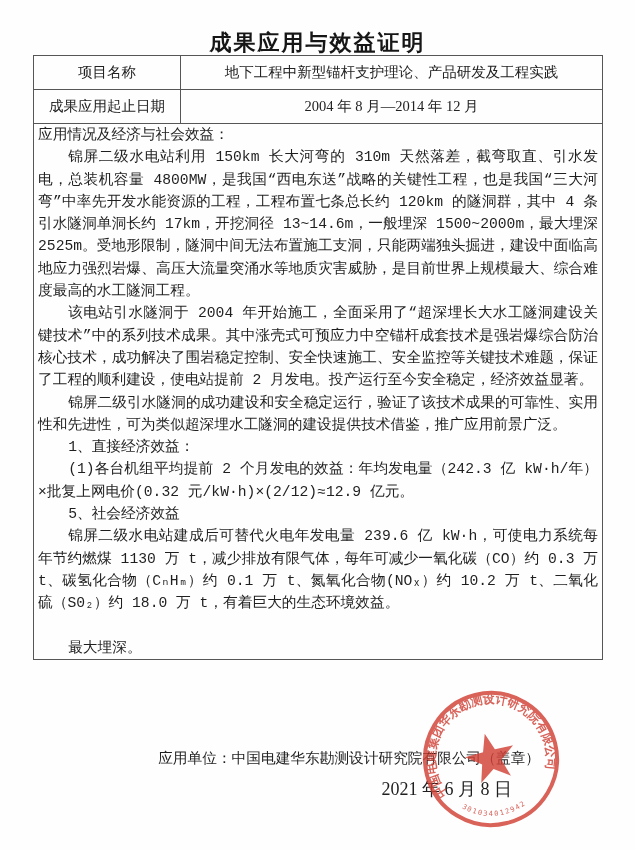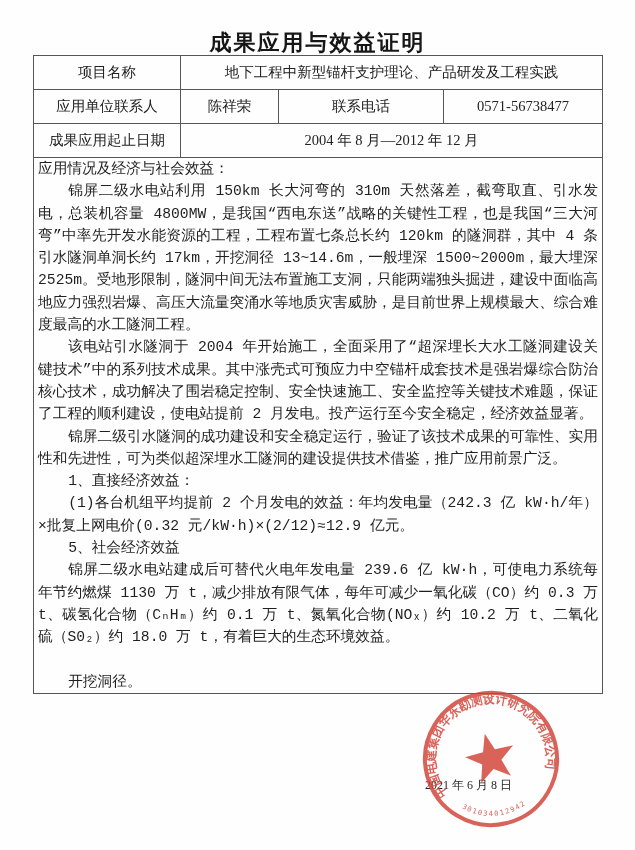--- a/index.html
+++ b/index.html
@@ -43,21 +43,21 @@
     font-family:Liberation Mono, monospace;
   }
   .content p.ind{text-indent:2.05em;}
   .content p.conclude{margin-top:22px;}
   .sig-unit{
     position:absolute;top:749px;right:95px;
     font-size:14.7px;color:#1f1f1f;white-space:nowrap;
   }
   .sig-date{
     position:absolute;top:777px;right:123px;
-    font-size:12px;color:#1f1f1f;white-space:nowrap;
+    font-size:18px;color:#1f1f1f;white-space:nowrap;
   }
   .seal{
     position:absolute;left:411px;top:679px;
     transform:rotate(-14deg);
     opacity:0.82;
     pointer-events:none;
   }
   .seal-ring-text{
     font-family:"Liberation Serif","DejaVu Serif",serif;
     font-size:13.5px;font-weight:bold;
@@ -80,47 +80,42 @@
         <col style="width:98px">
         <col style="width:165px">
         <col style="width:159px">
     </colgroup>
     <tbody>
       <tr>
         <td>项目名称</td>
         <td colspan="3">地下工程中新型锚杆支护理论、产品研发及工程实践</td>
       </tr>
       <tr>
-        <td>应用单位联系人</td>
-        <td>陈祥荣</td>
-        <td>联系电话</td>
-        <td>0571-56738477</td>
-      </tr>
-      <tr>
         <td>成果应用起止日期</td>
-        <td colspan="3">2004 年 8 月—2012 年 12 月</td>
+        <td colspan="3">2004 年 8 月—2014 年 12 月</td>
       </tr>
       <tr>
         <td colspan="4" class="big">
           <div class="content">
             <p>应用情况及经济与社会效益：</p>
             <p class="ind">锦屏二级水电站利用 150km 长大河弯的 310m 天然落差，截弯取直、引水发电，总装机容量 4800MW，是我国“西电东送”战略的关键性工程，也是我国“三大河弯”中率先开发水能资源的工程，工程布置七条总长约 120km 的隧洞群，其中 4 条引水隧洞单洞长约 17km，开挖洞径 13~14.6m，一般埋深 1500~2000m，最大埋深 2525m。受地形限制，隧洞中间无法布置施工支洞，只能两端独头掘进，建设中面临高地应力强烈岩爆、高压大流量突涌水等地质灾害威胁，是目前世界上规模最大、综合难度最高的水工隧洞工程。</p>
             <p class="ind">该电站引水隧洞于 2004 年开始施工，全面采用了“超深埋长大水工隧洞建设关键技术”中的系列技术成果。其中涨壳式可预应力中空锚杆成套技术是强岩爆综合防治核心技术，成功解决了围岩稳定控制、安全快速施工、安全监控等关键技术难题，保证了工程的顺利建设，使电站提前 2 月发电。投产运行至今安全稳定，经济效益显著。</p>
             <p class="ind">锦屏二级引水隧洞的成功建设和安全稳定运行，验证了该技术成果的可靠性、实用性和先进性，可为类似超深埋水工隧洞的建设提供技术借鉴，推广应用前景广泛。</p>
             <p class="ind">1、直接经济效益：</p>
             <p class="ind">(1)各台机组平均提前 2 个月发电的效益：年均发电量（242.3 亿 kW·h/年）×批复上网电价(0.32 元/kW·h)×(2/12)≈12.9 亿元。</p>
             <p class="ind">5、社会经济效益</p>
             <p class="ind">锦屏二级水电站建成后可替代火电年发电量 239.6 亿 kW·h，可使电力系统每年节约燃煤 1130 万 t，减少排放有限气体，每年可减少一氧化碳（CO）约 0.3 万 t、碳氢化合物（CₙHₘ）约 0.1 万 t、氮氧化合物(NOₓ）约 10.2 万 t、二氧化硫（S0₂）约 18.0 万 t，有着巨大的生态环境效益。</p>
-            <p class="ind conclude">开挖洞径。</p>
+            <p class="ind conclude">最大埋深。</p>
           </div>
         </td>
       </tr>
     </tbody>
   </table>
 
+  <div class="sig-unit">应用单位：中国电建华东勘测设计研究院有限公司（盖章）</div>
   <div class="sig-date">2021 年 6 月 8 日</div>
 
   <svg class="seal" width="160" height="160" viewBox="0 0 160 160" xmlns="http://www.w3.org/2000/svg">
     <defs>
       <path id="sealTextPath" d="M 29.25,103.67 A 56,56 0 1 1 130.75,103.67" fill="none"></path>
       <path id="sealNumPath" d="M 33.3,112.7 A 57,57 0 0 0 126.7,112.7" fill="none"></path>
     </defs>
     <circle cx="80" cy="80" r="66" fill="none" stroke="#d14136" stroke-width="4"></circle>
     <path fill="#d14136" d="M80,54 L86.1,71.6 L104.7,72 L89.9,83.2 L95.3,101 L80,90.4 L64.7,101 L70.1,83.2 L55.3,72 L73.9,71.6 Z"></path>
     <text class="seal-ring-text" fill="#d14136">

